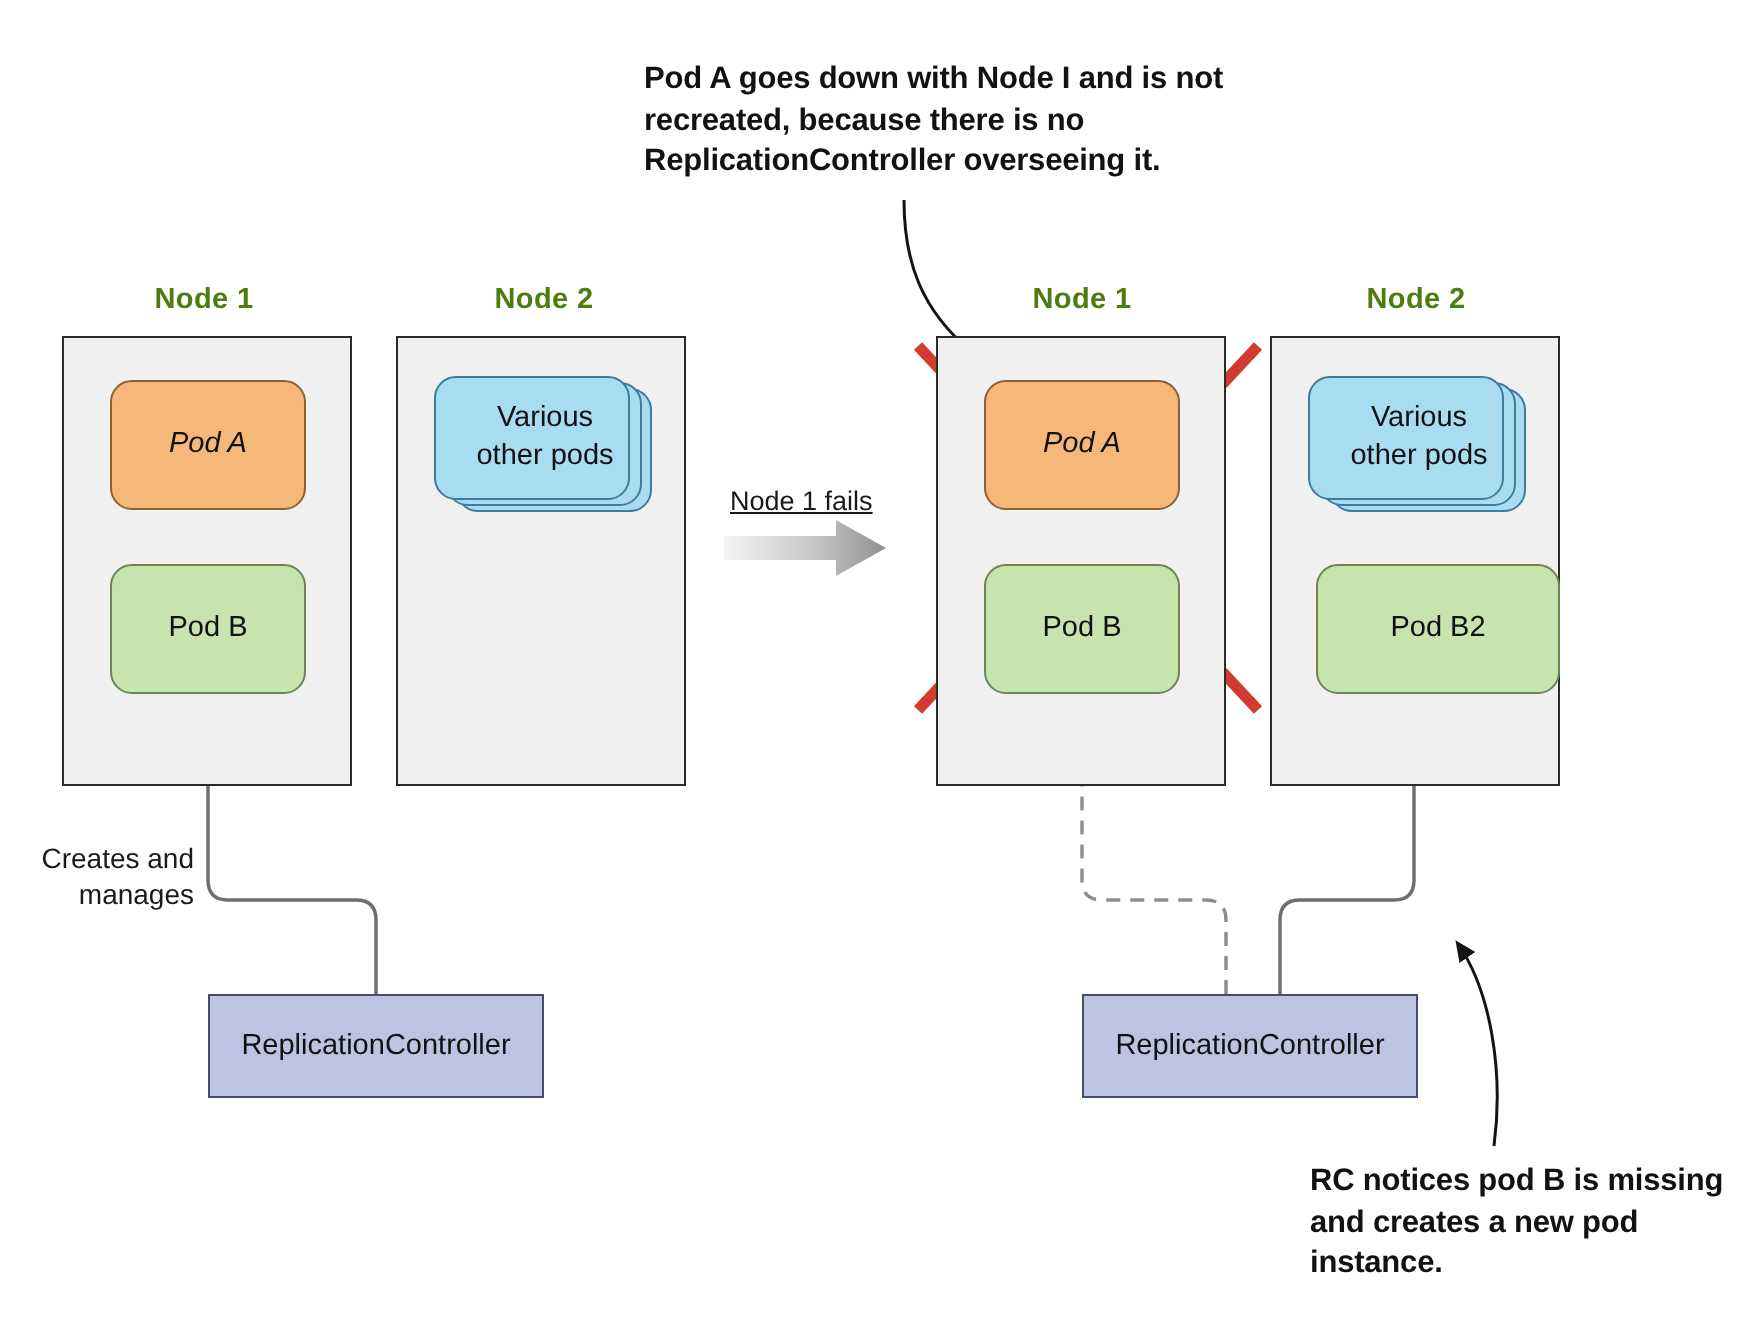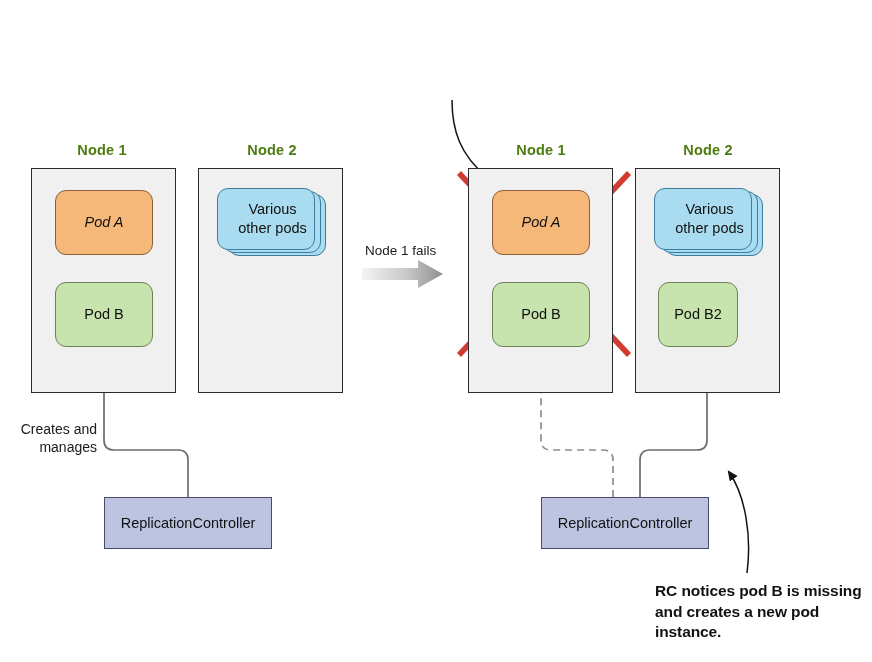--- a/index.html
+++ b/index.html
@@ -95,20 +95,21 @@
     position: absolute;
     font-size: 14px;
     color: #1a1a1a;
     line-height: 1.3;
   }
   .transition-label {
     position: absolute;
     font-size: 13.5px;
     color: #1a1a1a;
     white-space: nowrap;
+    text-decoration: underline;
   }
 </style>
 </head>
 <body>
 
 <div id="canvas">
 
   <svg id="vector-layer" viewBox="0 0 872 662">
     <defs>
       <marker id="arrow-solid-gray" markerWidth="9" markerHeight="9" refX="5.2" refY="3" orient="auto">
@@ -150,20 +151,21 @@
 
     <g>
       <path d="M452,100 C452,130 460,155 487,177" fill="none" stroke="#141414" stroke-width="1.5" marker-end="url(#arrow-black)"></path>
     </g>
 
     <g>
       <path d="M747,573 C752,535 745,495 729,472" fill="none" stroke="#141414" stroke-width="1.5" marker-end="url(#arrow-black)"></path>
     </g>
   </svg>
 
+  <div class="callout" style="left:322px; top:30px; width:300px;">Pod A goes down with Node I and is not recreated, because there is no ReplicationController overseeing it.</div>
 
   <div class="node-label" style="left:27px; top:142px; width:150px;">Node 1</div>
   <div class="node-box" style="left:31px; top:168px; width:145px; height:225px;"></div>
   <div class="pod pod-orange" style="left:55px; top:190px; width:98px; height:65px;">Pod A</div>
   <div class="pod pod-green" style="left:55px; top:282px; width:98px; height:65px;">Pod B</div>
 
   <div class="node-label" style="left:197px; top:142px; width:150px;">Node 2</div>
   <div class="node-box" style="left:198px; top:168px; width:145px; height:225px;"></div>
   <div class="pod-stack-shadow" style="left:228px; top:194px; width:98px; height:62px;"></div>
   <div class="pod-stack-shadow" style="left:223px; top:191px; width:98px; height:62px;"></div>
@@ -178,19 +180,19 @@
   <div class="node-label" style="left:466px; top:142px; width:150px;">Node 1</div>
   <div class="node-box" style="left:468px; top:168px; width:145px; height:225px;"></div>
   <div class="pod pod-orange" style="left:492px; top:190px; width:98px; height:65px;">Pod A</div>
   <div class="pod pod-green" style="left:492px; top:282px; width:98px; height:65px;">Pod B</div>
 
   <div class="node-label" style="left:633px; top:142px; width:150px;">Node 2</div>
   <div class="node-box" style="left:635px; top:168px; width:145px; height:225px;"></div>
   <div class="pod-stack-shadow" style="left:665px; top:194px; width:98px; height:62px;"></div>
   <div class="pod-stack-shadow" style="left:660px; top:191px; width:98px; height:62px;"></div>
   <div class="pod pod-blue" style="left:654px; top:188px; width:98px; height:62px;">Various other pods</div>
-  <div class="pod pod-green" style="left:658px; top:282px; width:80px; height:65px;">Pod B2</div>
+  <div class="pod pod-green" style="left:658px; top:282px; width:122px; height:65px;">Pod B2</div>
 
   <div class="rc-box" style="left:541px; top:497px; width:168px; height:52px;">ReplicationController</div>
 
   <div class="callout" style="left:655px; top:581px; width:215px;">RC notices pod B is missing and creates a new pod instance.</div>
 
 </div>
 
 </body></html>

